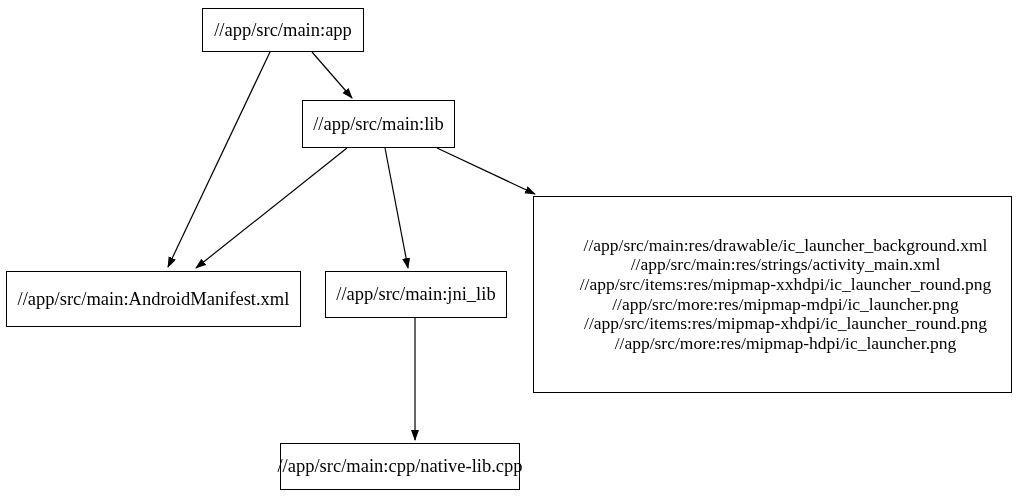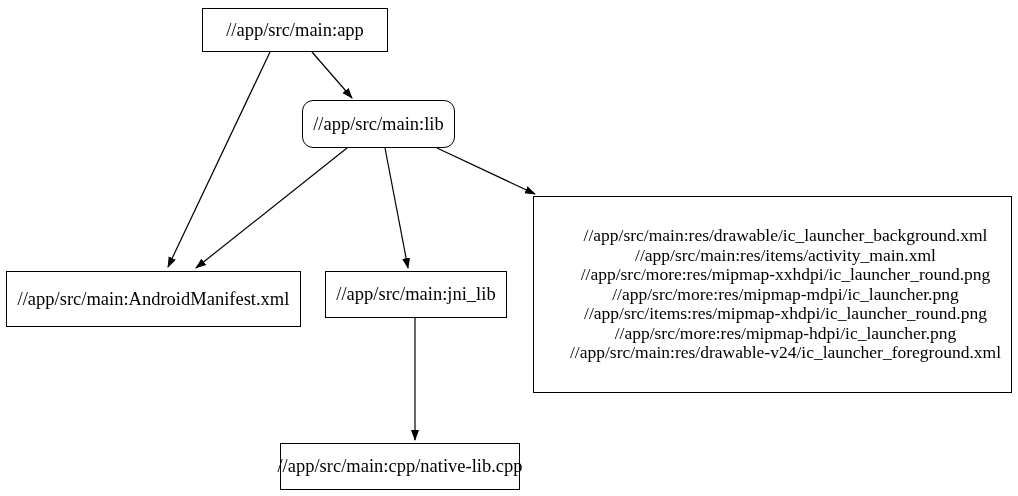--- a/index.html
+++ b/index.html
@@ -50,22 +50,22 @@
     justify-content: center;
     text-align: center;
     padding-left: 26px;
   }
   .res-line {
     font-size: 17.5px;
     line-height: 19.6px;
     white-space: nowrap;
   }
   
-  .pos-app      { left: 202px; top: 8px;   width: 186px; height: 44px; font-family: Liberation Serif, serif; }
-  .pos-lib      { left: 302px; top: 100px; width: 153px; height: 48px; border-radius: 11px; }
+  .pos-app      { left: 202px; top: 8px;   width: 162px; height: 44px; font-family: Liberation Serif, serif; }
+  .pos-lib      { left: 302px; top: 100px; width: 153px; height: 48px; }
   .pos-manifest { left: 6px;   top: 271px; width: 295px; height: 56px; }
   .pos-jni      { left: 325px; top: 271px; width: 182px; height: 47px; }
   .pos-res      { left: 533px; top: 196px; width: 479px; height: 197px; }
   .pos-native   { left: 280px; top: 443px; width: 240px; height: 47px; }
 </style>
 </head>
 <body>
 
 <div class="canvas">
 
@@ -94,25 +94,24 @@
   <div class="node pos-manifest">
     <span class="node-label">//app/src/main:AndroidManifest.xml</span>
   </div>
 
   <div class="node pos-jni">
     <span class="node-label">//app/src/main:jni_lib</span>
   </div>
 
   <div class="node-multi pos-res">
     <span class="res-line">//app/src/main:res/drawable/ic_launcher_background.xml</span>
-    <span class="res-line">//app/src/main:res/items/activity_main.xml</span>
-    <span class="res-line">//app/src/more:res/mipmap-xxhdpi/ic_launcher_round.png</span>
+    <span class="res-line">//app/src/main:res/strings/activity_main.xml</span>
+    <span class="res-line">//app/src/items:res/mipmap-xxhdpi/ic_launcher_round.png</span>
     <span class="res-line">//app/src/more:res/mipmap-mdpi/ic_launcher.png</span>
     <span class="res-line">//app/src/items:res/mipmap-xhdpi/ic_launcher_round.png</span>
     <span class="res-line">//app/src/more:res/mipmap-hdpi/ic_launcher.png</span>
-    <span class="res-line">//app/src/main:res/drawable-v24/ic_launcher_foreground.xml</span>
   </div>
 
   <div class="node pos-native">
     <span class="node-label">//app/src/main:cpp/native-lib.cpp</span>
   </div>
 
 </div>
 
 </body></html>

